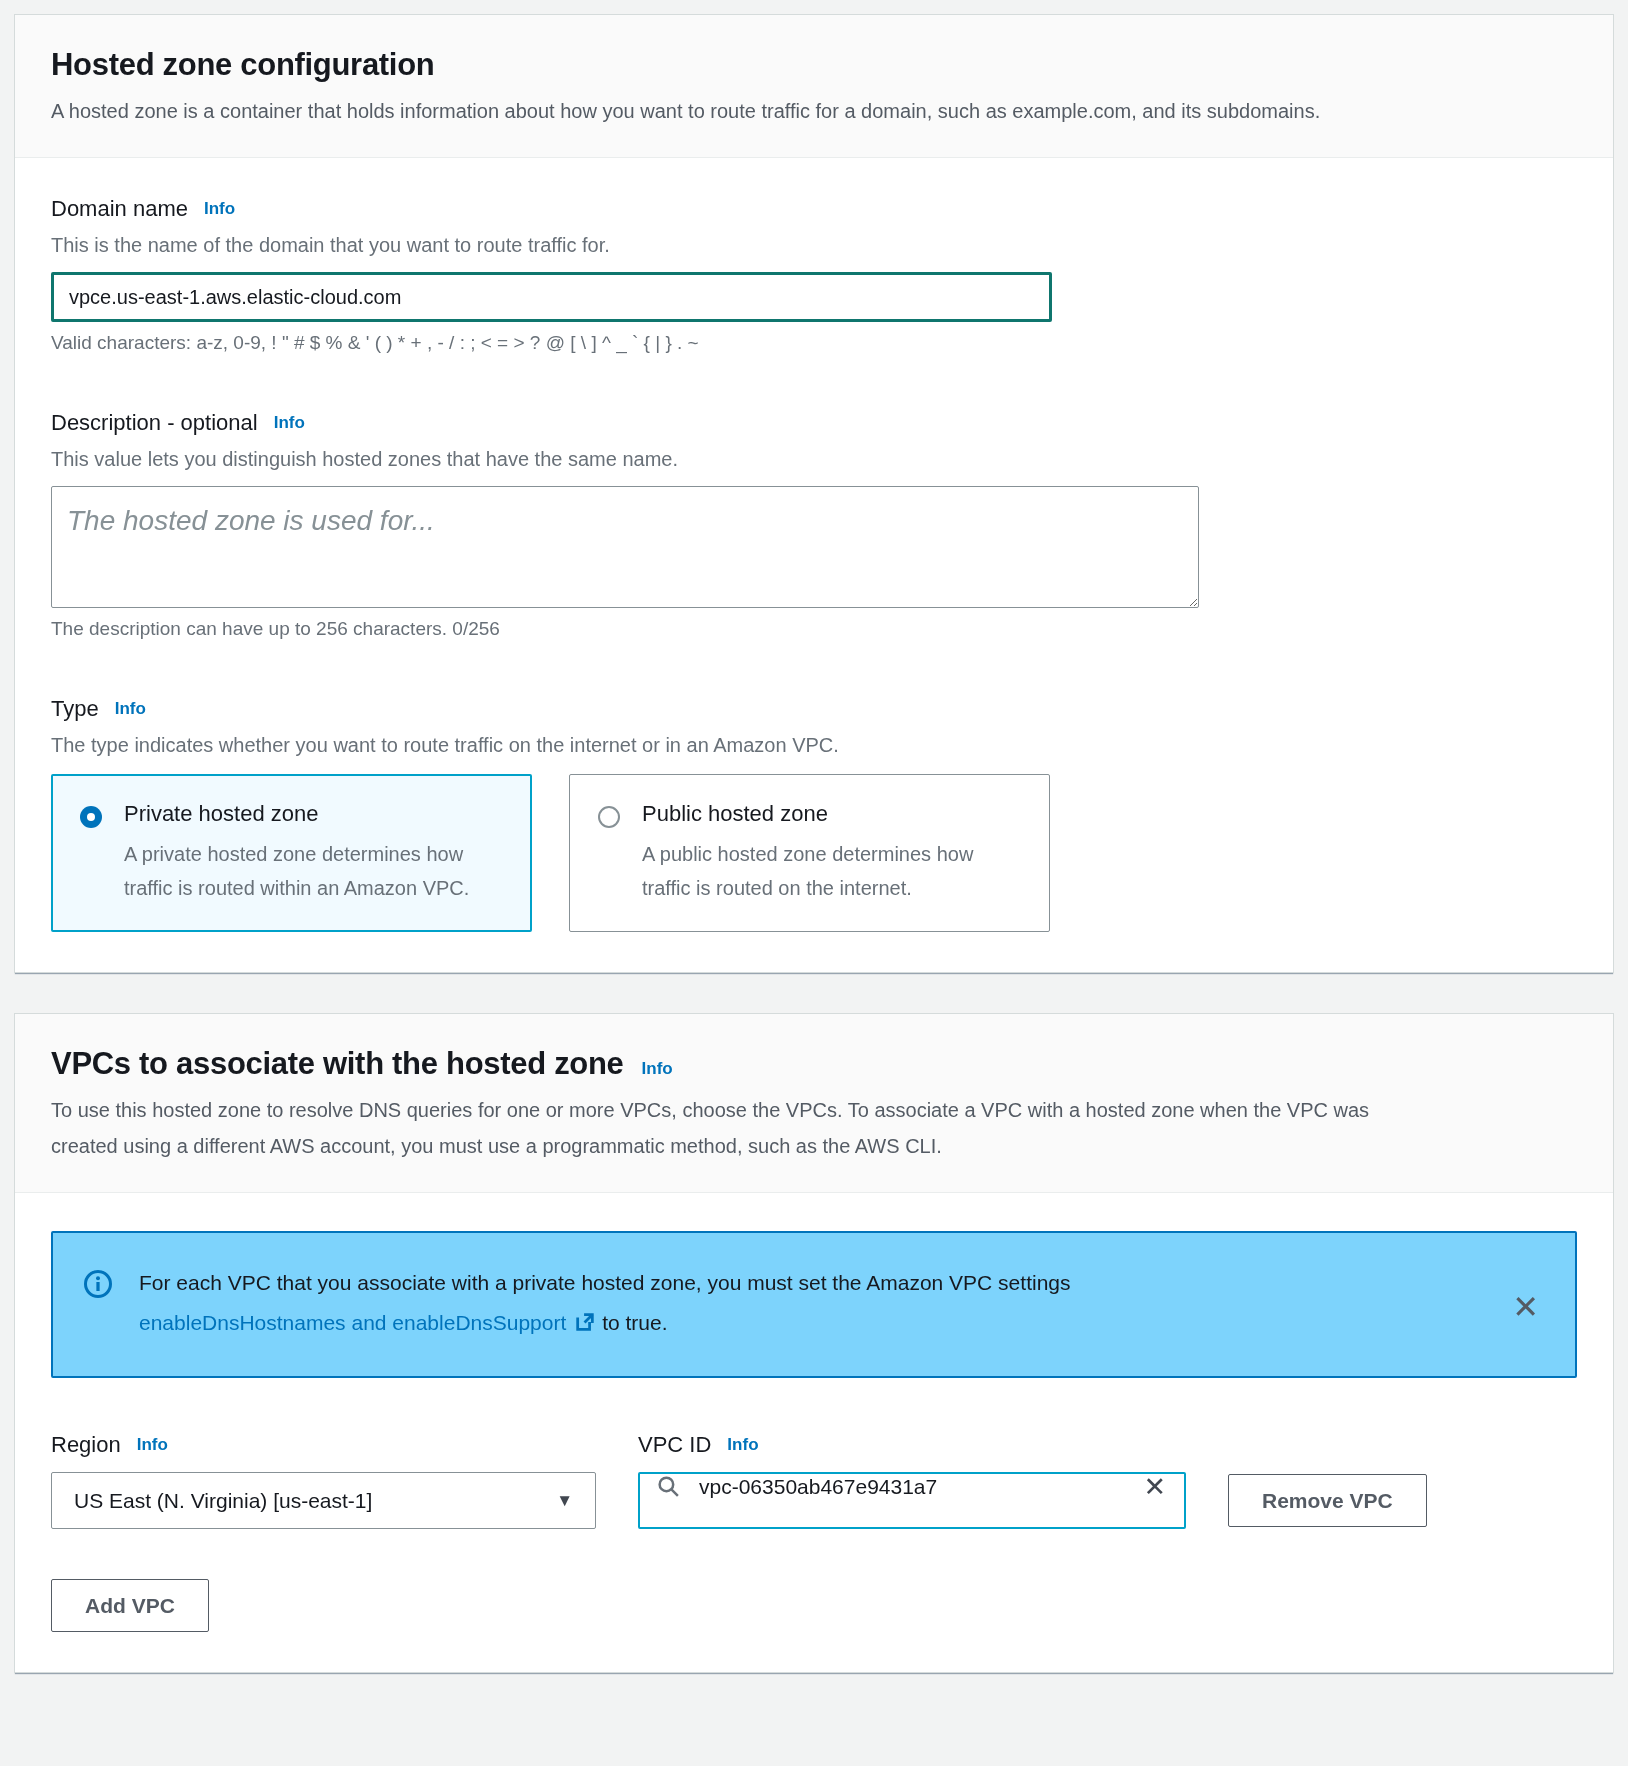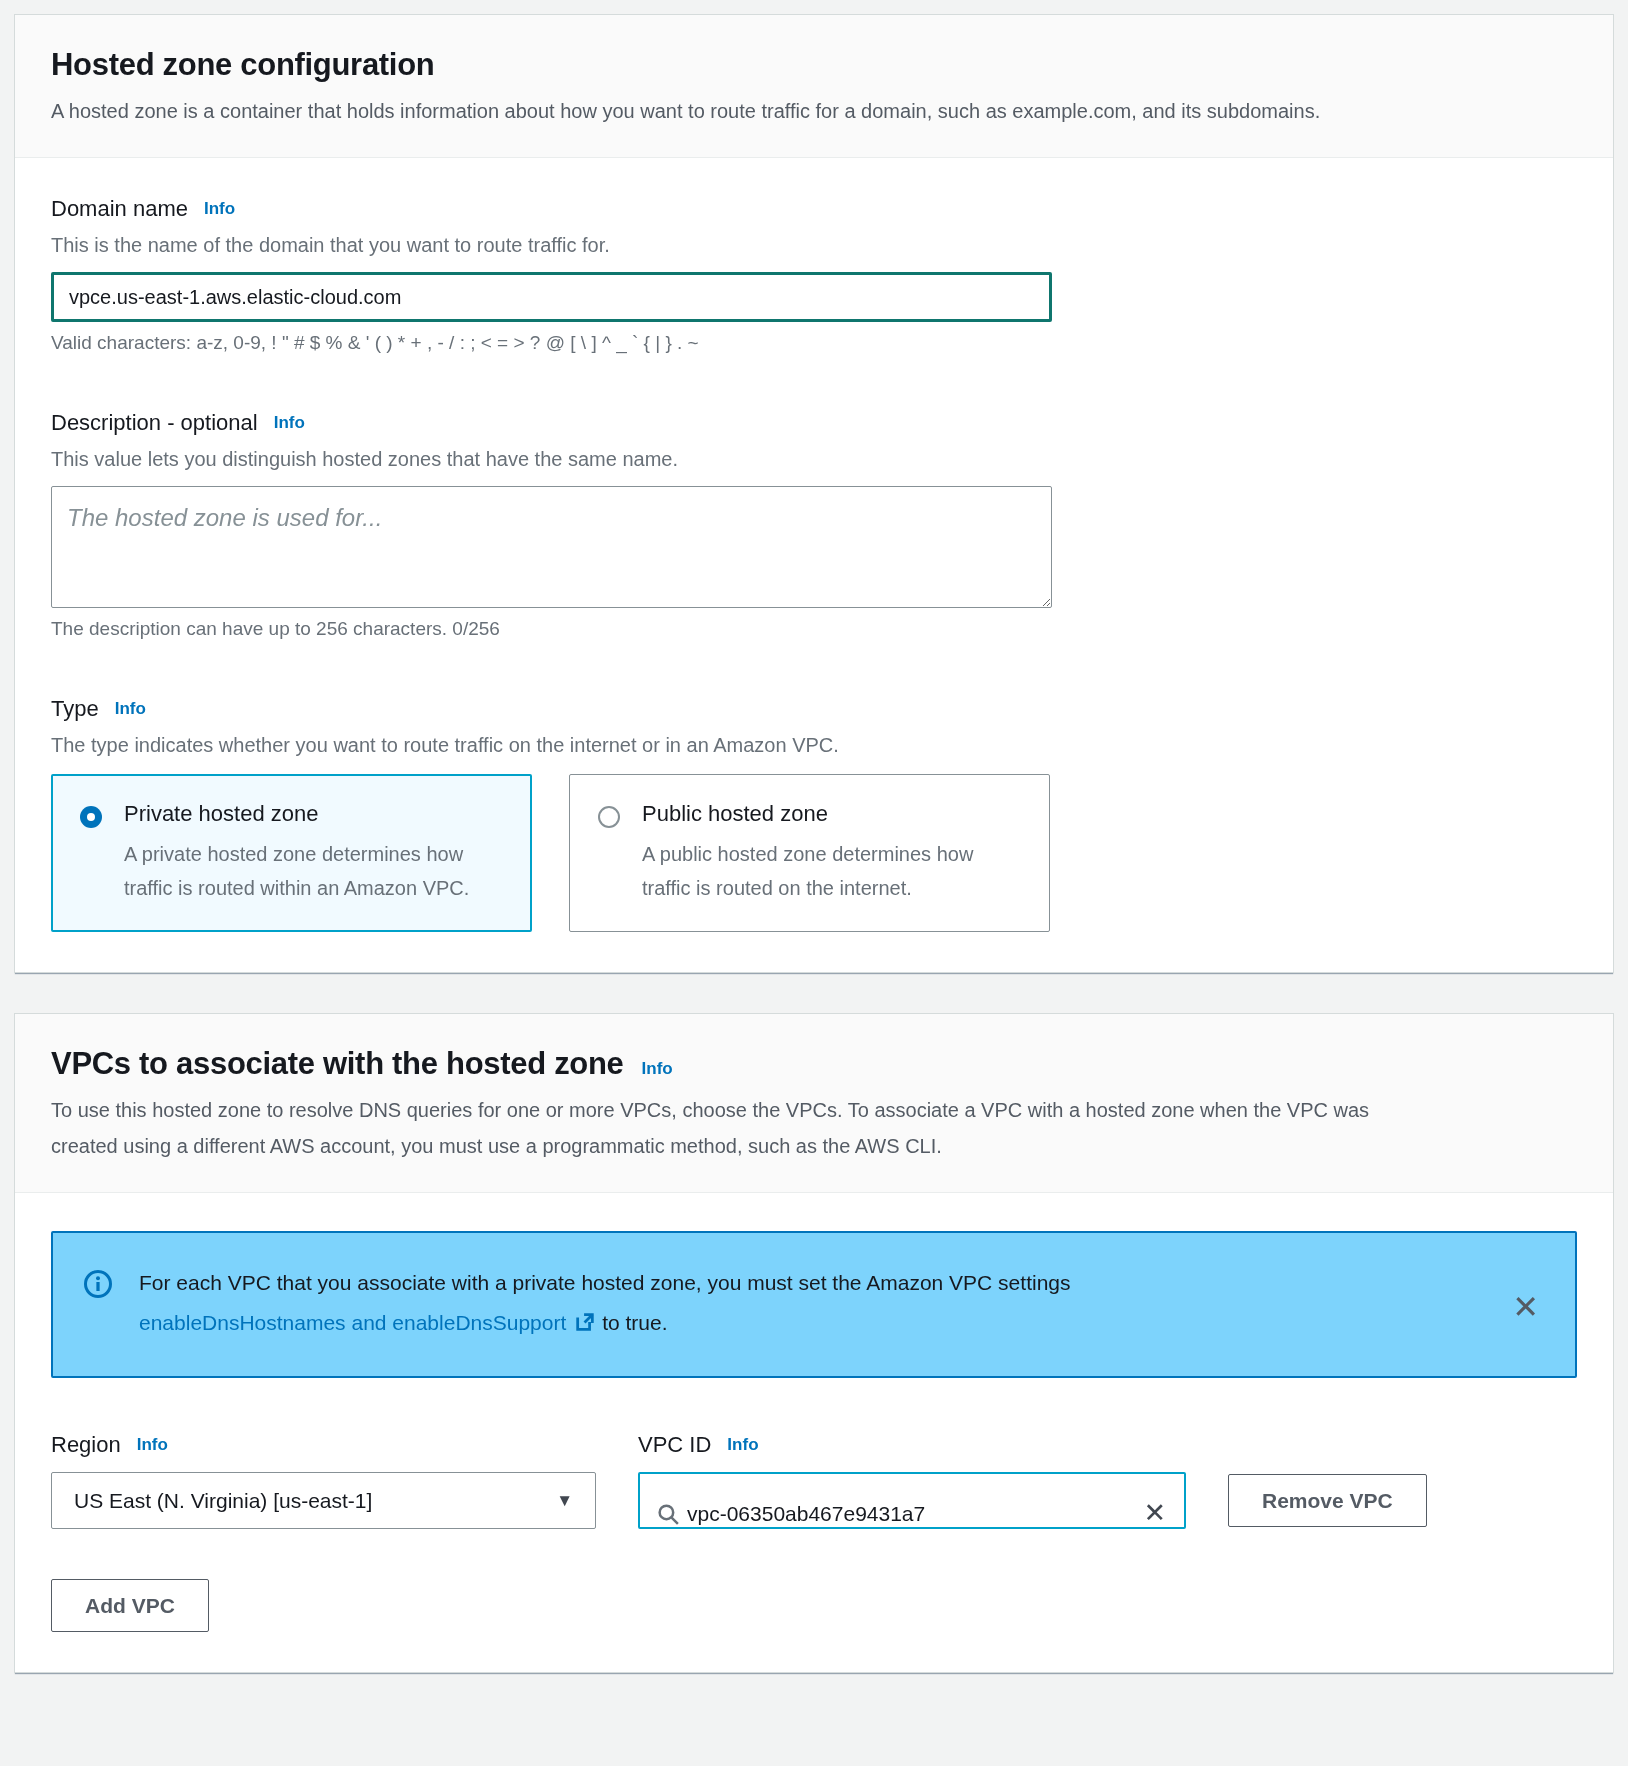--- a/index.html
+++ b/index.html
@@ -45,23 +45,23 @@
   .field-desc { font-size:20px; color:#687078; margin-top:8px; line-height:30px; }
   .constraint { font-size:19px; color:#687078; margin-top:10px; }
 
   .text-input {
     display:block; width:1001px; height:50px; margin-top:12px;
     border:3px solid #0f766e; border-radius:2px;
     padding:0 15px; font-size:20px; color:#16191f;
     font-family:inherit; background:#fff; outline:none;
   }
   textarea.desc-input {
-    display:block; width:1001px; height:122px; margin-top:12px;
+    display:block; width:1148px; height:122px; margin-top:12px;
     border:1px solid #879196; border-radius:2px;
-    padding:14px 15px; font-size:24px; color:#16191f;
+    padding:14px 15px; font-size:28px; color:#16191f;
     font-family:inherit; background:#fff; outline:none; line-height:1.4;
   }
   textarea.desc-input::placeholder { color:#879196; font-style:italic; }
 
   .tiles { display:flex; gap:37px; margin-top:14px; }
   .tile {
     width:481px; min-height:135px;
     border:1px solid #879196; border-radius:2px;
     background:#fff; padding:26px 28px;
     display:flex; gap:22px; cursor:pointer;
@@ -103,21 +103,21 @@
   .select-box {
     width:545px; height:57px; margin-top:14px;
     border:1px solid #879196; border-radius:2px; background:#fff;
     display:flex; align-items:center; justify-content:space-between;
     padding:0 22px; font-size:21px; color:#16191f; cursor:pointer;
   }
   .caret { font-size:17px; color:#414750; }
   .search-wrap {
     width:548px; height:57px; margin-top:14px;
     border:2px solid #00a1c9; border-radius:2px; background:#fff;
-    display:flex; align-items:flex-end; padding:0 16px; gap:4px;
+    display:flex; align-items:flex-start; padding:0 16px; gap:16px;
   }
   .search-wrap input {
     flex:1; border:none; outline:none; font-size:21px; color:#16191f;
     font-family:inherit; background:transparent; min-width:0;
   }
   .clear-btn {
     background:none; border:none; cursor:pointer; padding:0 2px;
     font-size:27px; color:#414750; line-height:1; font-family:inherit;
   }
   .btn {

